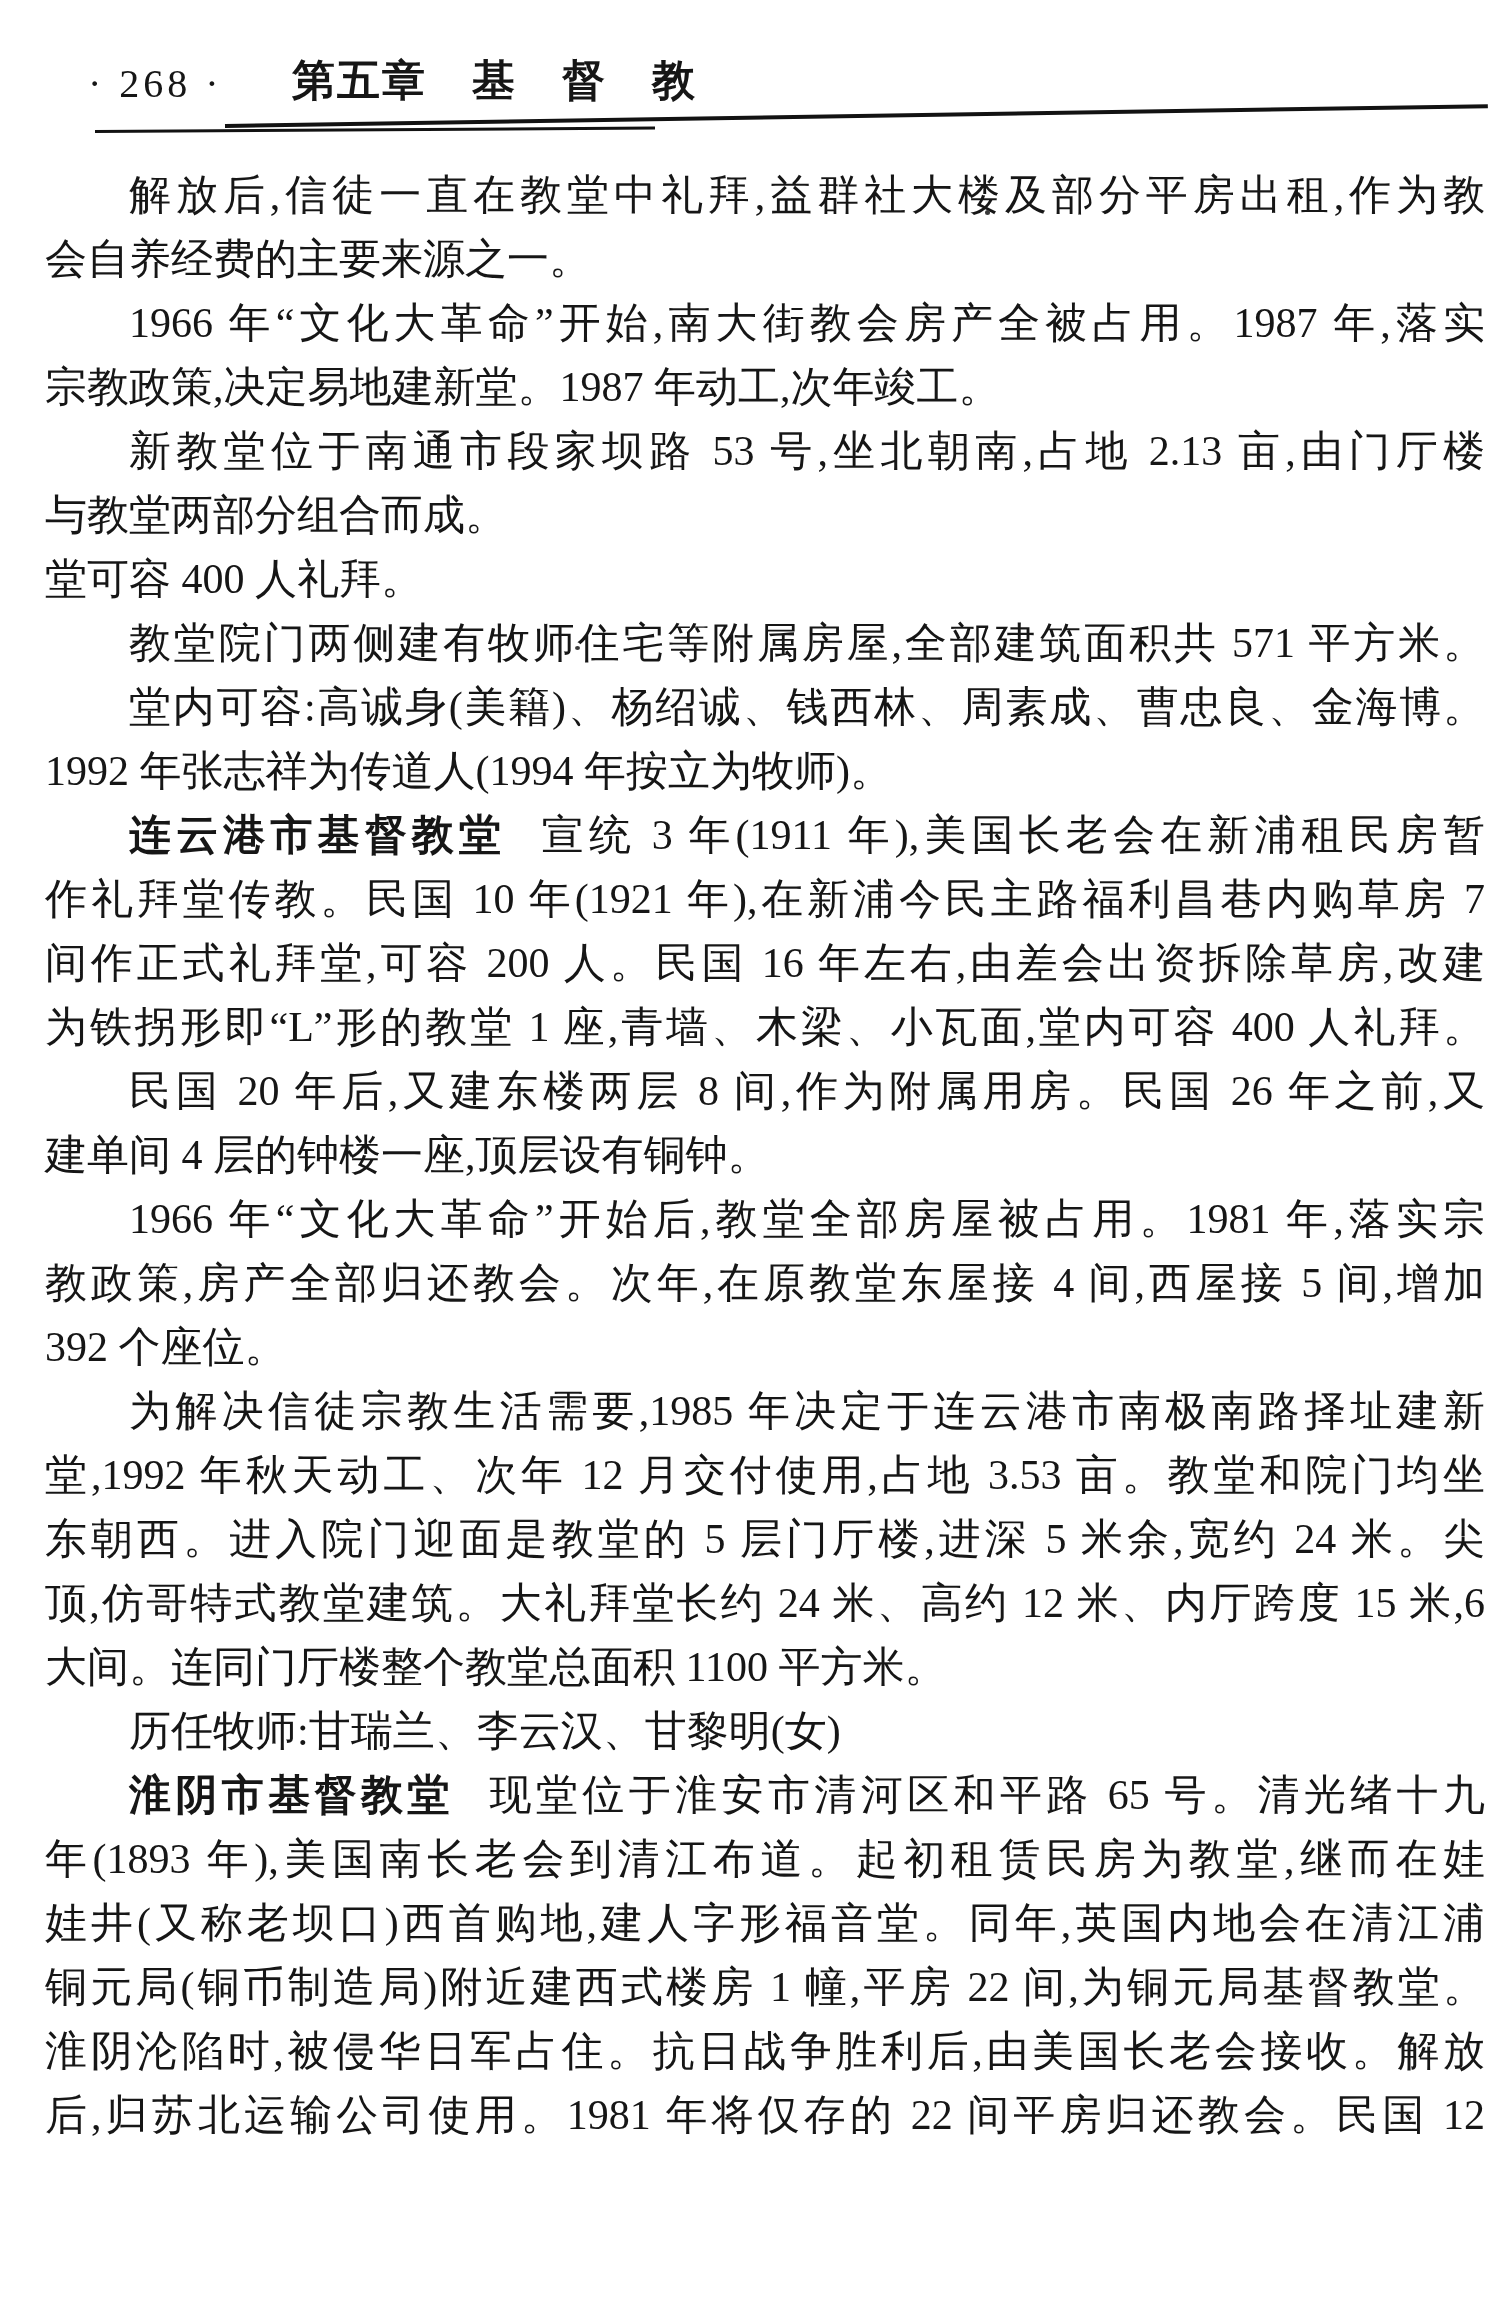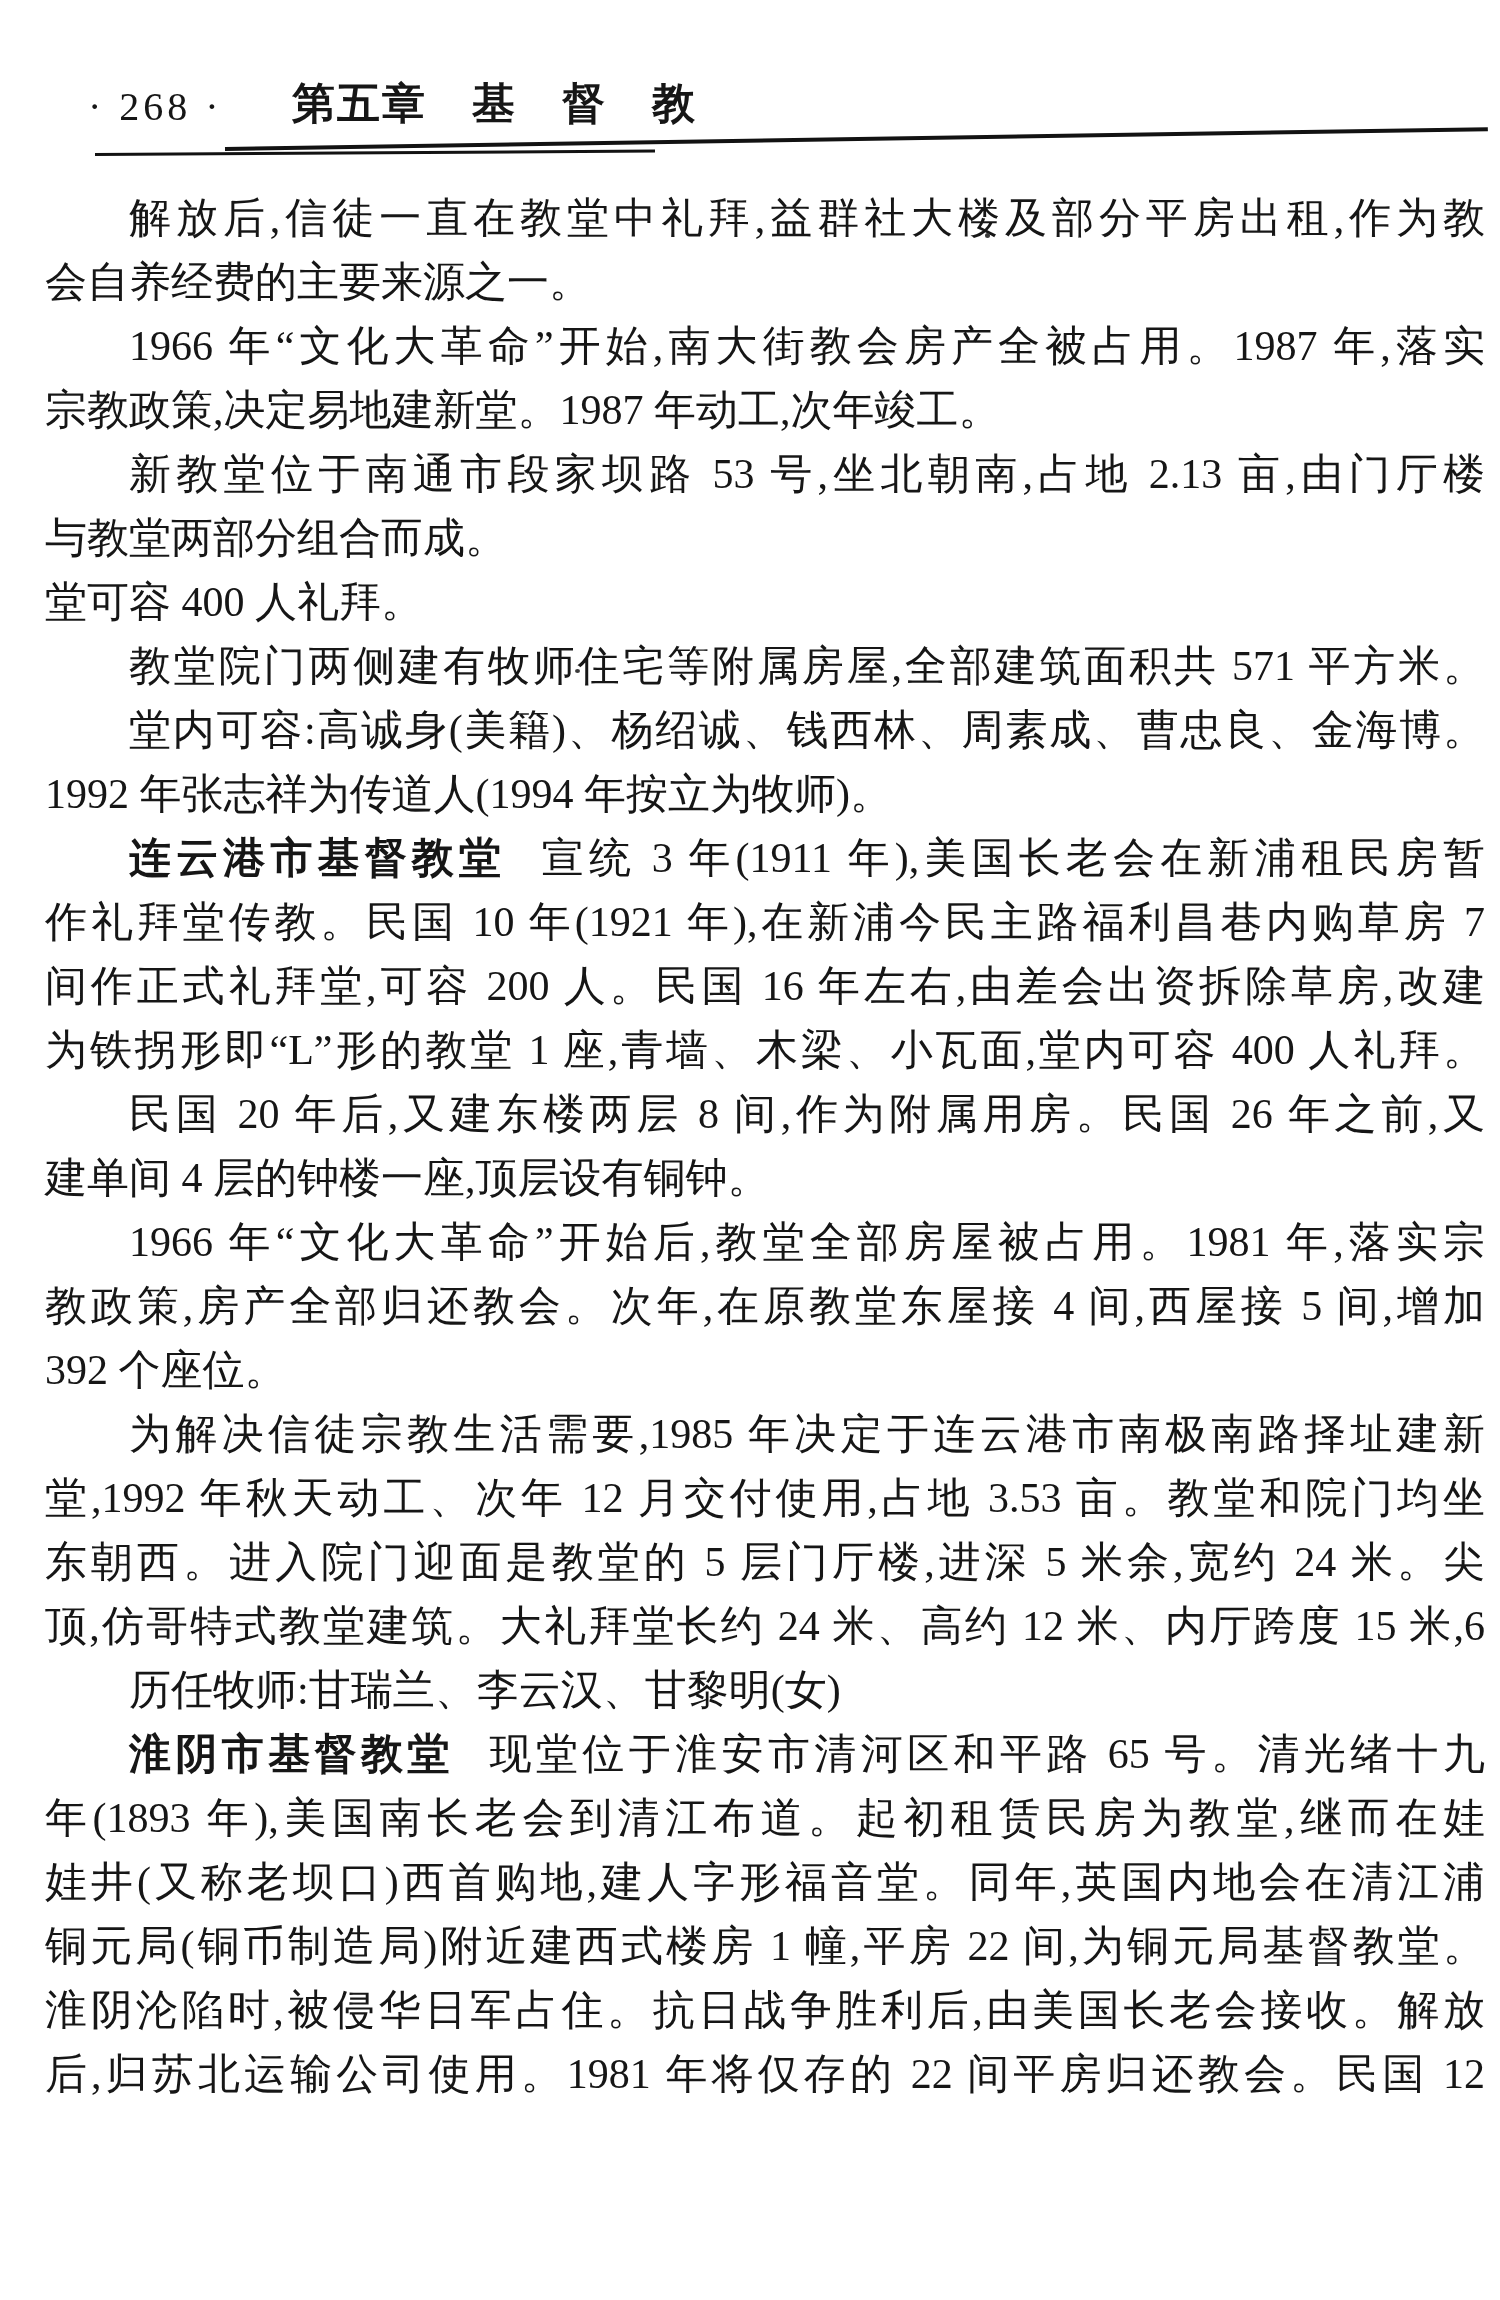--- a/index.html
+++ b/index.html
@@ -4,21 +4,21 @@
 <style>
   html,body{margin:0;padding:0;}
   body{
     width:1500px;height:2300px;
     background:#ffffff;
     overflow:hidden;
     position:relative;
     font-family:"Liberation Serif","DejaVu Serif",serif;
     color:#161616;
   }
-  .page{position:absolute;inset:0;margin-top:23px;}
+  .page{position:absolute;inset:0;}
 
   
   .pagenum{
     position:absolute;left:88px;top:60px;
     font-size:40px;letter-spacing:4px;white-space:nowrap;
   }
   .chapter{
     position:absolute;left:292px;top:52px;
     font-size:43px;font-weight:bold;white-space:nowrap;
     font-family:"Liberation Sans","DejaVu Sans",sans-serif;
@@ -73,20 +73,21 @@
       <div class="line fill"><span>为铁拐形即“L”形的教堂 1 座,青墙、木梁、小瓦面,堂内可容 400 人礼拜。</span></div>
       <div class="line ind fill"><span>民国 20 年后,又建东楼两层 8 间,作为附属用房。民国 26 年之前,又</span></div>
       <div class="line"><span>建单间 4 层的钟楼一座,顶层设有铜钟。</span></div>
       <div class="line ind fill"><span>1966 年“文化大革命”开始后,教堂全部房屋被占用。1981 年,落实宗</span></div>
       <div class="line fill"><span>教政策,房产全部归还教会。次年,在原教堂东屋接 4 间,西屋接 5 间,增加</span></div>
       <div class="line"><span>392 个座位。</span></div>
       <div class="line ind fill"><span>为解决信徒宗教生活需要,1985 年决定于连云港市南极南路择址建新</span></div>
       <div class="line fill"><span>堂,1992 年秋天动工、次年 12 月交付使用,占地 3.53 亩。教堂和院门均坐</span></div>
       <div class="line fill"><span>东朝西。进入院门迎面是教堂的 5 层门厅楼,进深 5 米余,宽约 24 米。尖</span></div>
       <div class="line fill"><span>顶,仿哥特式教堂建筑。大礼拜堂长约 24 米、高约 12 米、内厅跨度 15 米,6</span></div>
+      <div class="line"><span>大间。连同门厅楼整个教堂总面积 1100 平方米。</span></div>
       <div class="line ind"><span>历任牧师:甘瑞兰、李云汉、甘黎明(女)</span></div>
       <div class="line ind fill"><b>淮阴市基督教堂</b><span>现堂位于淮安市清河区和平路 65 号。清光绪十九</span></div>
       <div class="line fill"><span>年(1893 年),美国南长老会到清江布道。起初租赁民房为教堂,继而在娃</span></div>
       <div class="line fill"><span>娃井(又称老坝口)西首购地,建人字形福音堂。同年,英国内地会在清江浦</span></div>
       <div class="line fill"><span>铜元局(铜币制造局)附近建西式楼房 1 幢,平房 22 间,为铜元局基督教堂。</span></div>
       <div class="line fill"><span>淮阴沦陷时,被侵华日军占住。抗日战争胜利后,由美国长老会接收。解放</span></div>
       <div class="line fill"><span>后,归苏北运输公司使用。1981 年将仅存的 22 间平房归还教会。民国 12</span></div>
     </main>
 
   <div class="speck speck1"></div>

